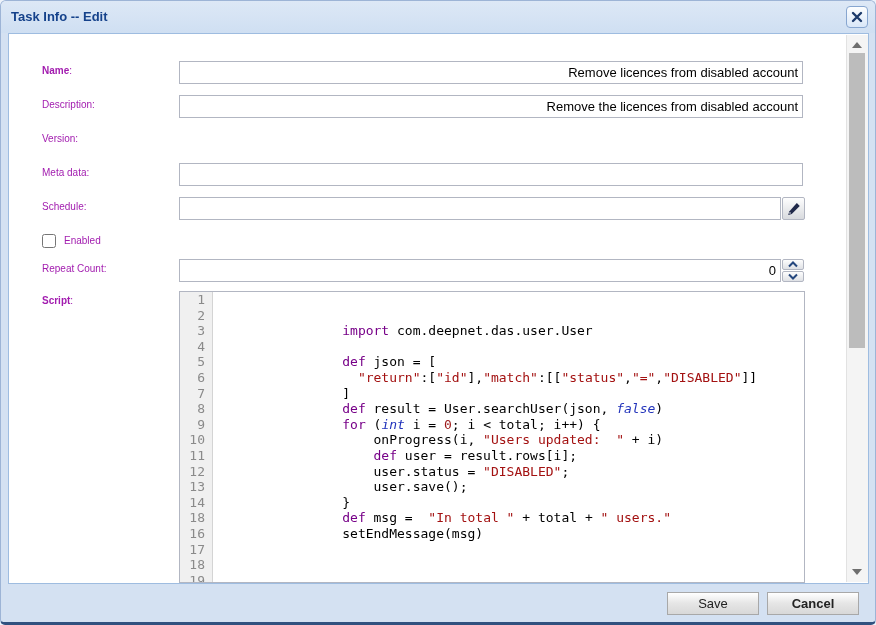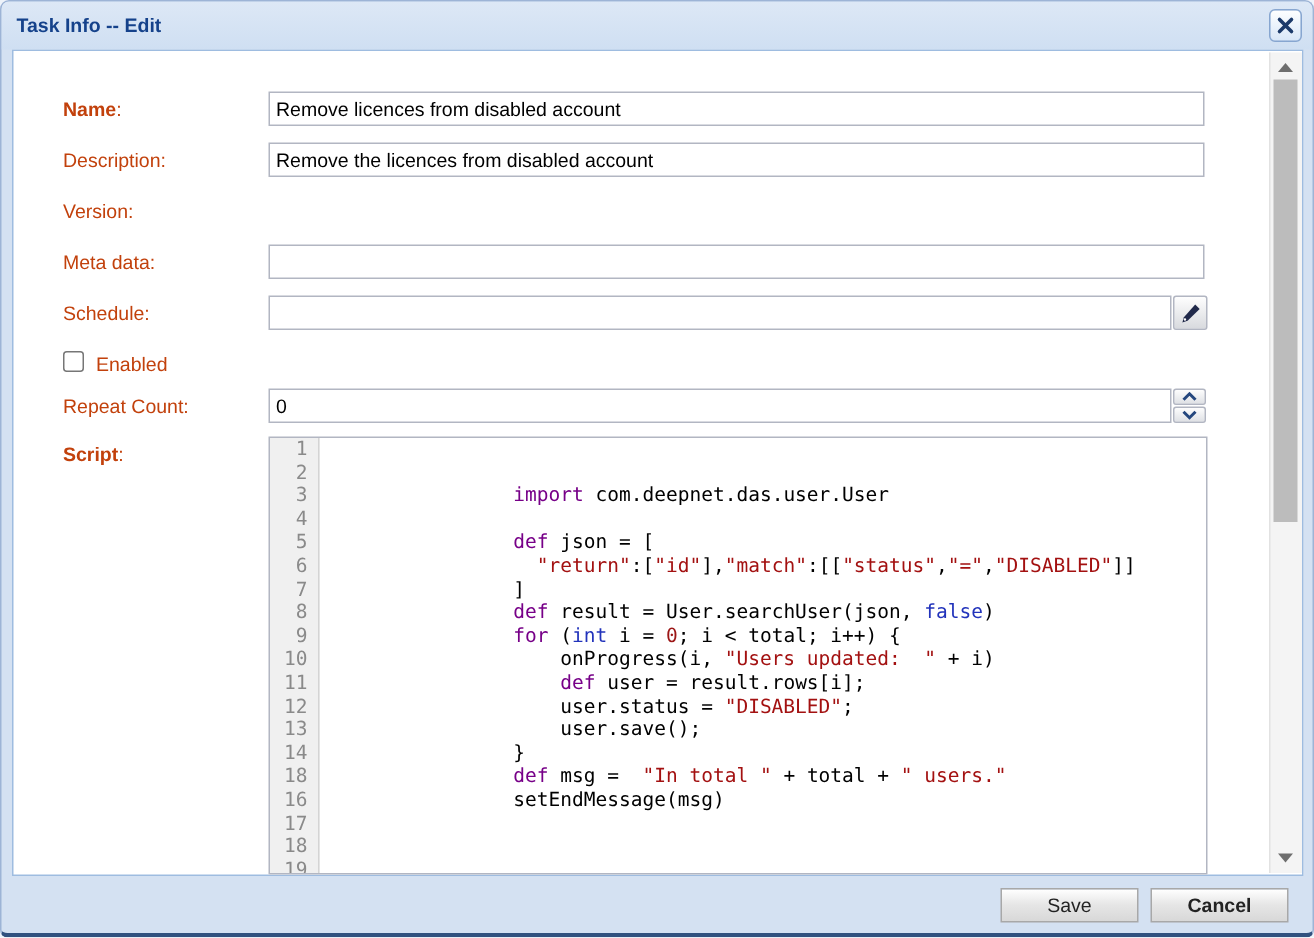--- a/index.html
+++ b/index.html
@@ -16,45 +16,45 @@
   .titlebar{position:absolute;left:0;top:0;right:0;height:32px;
     background:linear-gradient(#dde8f6,#cfdff2);}
   .title{position:absolute;left:10px;top:8px;font-size:13px;font-weight:bold;
     color:var(--title-text,#15428b);}
   .close-btn{position:absolute;right:7px;top:5px;width:22px;height:22px;box-sizing:border-box;
     border:1px solid #87a6d0;border-radius:4px;cursor:pointer;
     background:linear-gradient(#fdfeff,#d9e7f8);
     display:flex;align-items:center;justify-content:center;}
   .content{position:absolute;left:7px;top:32px;width:861px;height:551px;box-sizing:border-box;
     background:#fff;border:1px solid #9ebce0;}
-  .lbl{position:absolute;font-size:13px;color:#c2410c;white-space:nowrap;}
+  .lbl{position:absolute;font-size:10px;color:#a21caf;white-space:nowrap;}
   .lbl b{font-weight:bold;}
   input.field{position:absolute;height:23px;box-sizing:border-box;margin:0;
     border:1px solid #b2b6c2;font-size:13px;padding:0 4px;color:#000;
-    font-family:"Liberation Sans",sans-serif;background:#fff;outline:none;}
+    font-family:"Liberation Sans",sans-serif;background:#fff;outline:none;text-align:right;}
   .trigger-btn{position:absolute;width:23px;height:23px;box-sizing:border-box;cursor:pointer;
     border:1px solid #b2b6c2;border-radius:2px;
     background:linear-gradient(#fefefe,#d8dade);
     display:flex;align-items:center;justify-content:center;padding:0;}
   .spin{position:absolute;width:22px;height:11px;box-sizing:border-box;cursor:pointer;
     border:1px solid #b2b6c2;border-radius:2px;padding:0;
     background:linear-gradient(#fdfdfd,#dfe1e5);
     display:flex;align-items:center;justify-content:center;}
   .checkbox{position:absolute;width:14px;height:14px;margin:0;cursor:pointer;}
   .editor{position:absolute;left:170px;top:257px;width:626px;height:292px;box-sizing:border-box;
     border:1px solid #b2b6c2;background:#fff;overflow:hidden;}
   .gutter{position:absolute;left:0;top:0;bottom:0;width:32px;
     background:#f0f0f0;border-right:1px solid #d4d4d4;overflow:hidden;}
   .gutter div{height:15.6px;line-height:15.6px;text-align:right;padding-right:7px;
     color:var(--line-number,#8a8a8a);font:13px "DejaVu Sans Mono",monospace;}
   .code{position:absolute;left:37px;top:0;right:0;bottom:0;overflow:hidden;}
   .code div{height:15.6px;line-height:15.6px;white-space:pre;color:#000;
     font:13px "DejaVu Sans Mono",monospace;}
   .tok-kw{color:var(--keyword,#770088);}
-  .tok-type{color:var(--type-atom,#2233bb);}
+  .tok-type{color:var(--type-atom,#2233bb);font-style:italic;}
   .tok-str{color:var(--string,#a31111);}
   .tok-num{color:var(--number,#a31111);}
   .scrollbar{position:absolute;top:1px;bottom:1px;right:0;width:21px;
     background:#f4f4f4;border-left:1px solid #e2e2e2;}
   .sb-arrow{position:absolute;left:5px;width:0;height:0;cursor:pointer;}
   .sb-up{top:7px;border-left:5px solid transparent;border-right:5px solid transparent;
     border-bottom:6px solid #6e6e6e;}
   .sb-down{bottom:7px;border-left:5px solid transparent;border-right:5px solid transparent;
     border-top:6px solid #6e6e6e;}
   .sb-thumb{position:absolute;left:2px;width:16px;top:18px;height:295px;background:#bcbcbc;cursor:pointer;}

